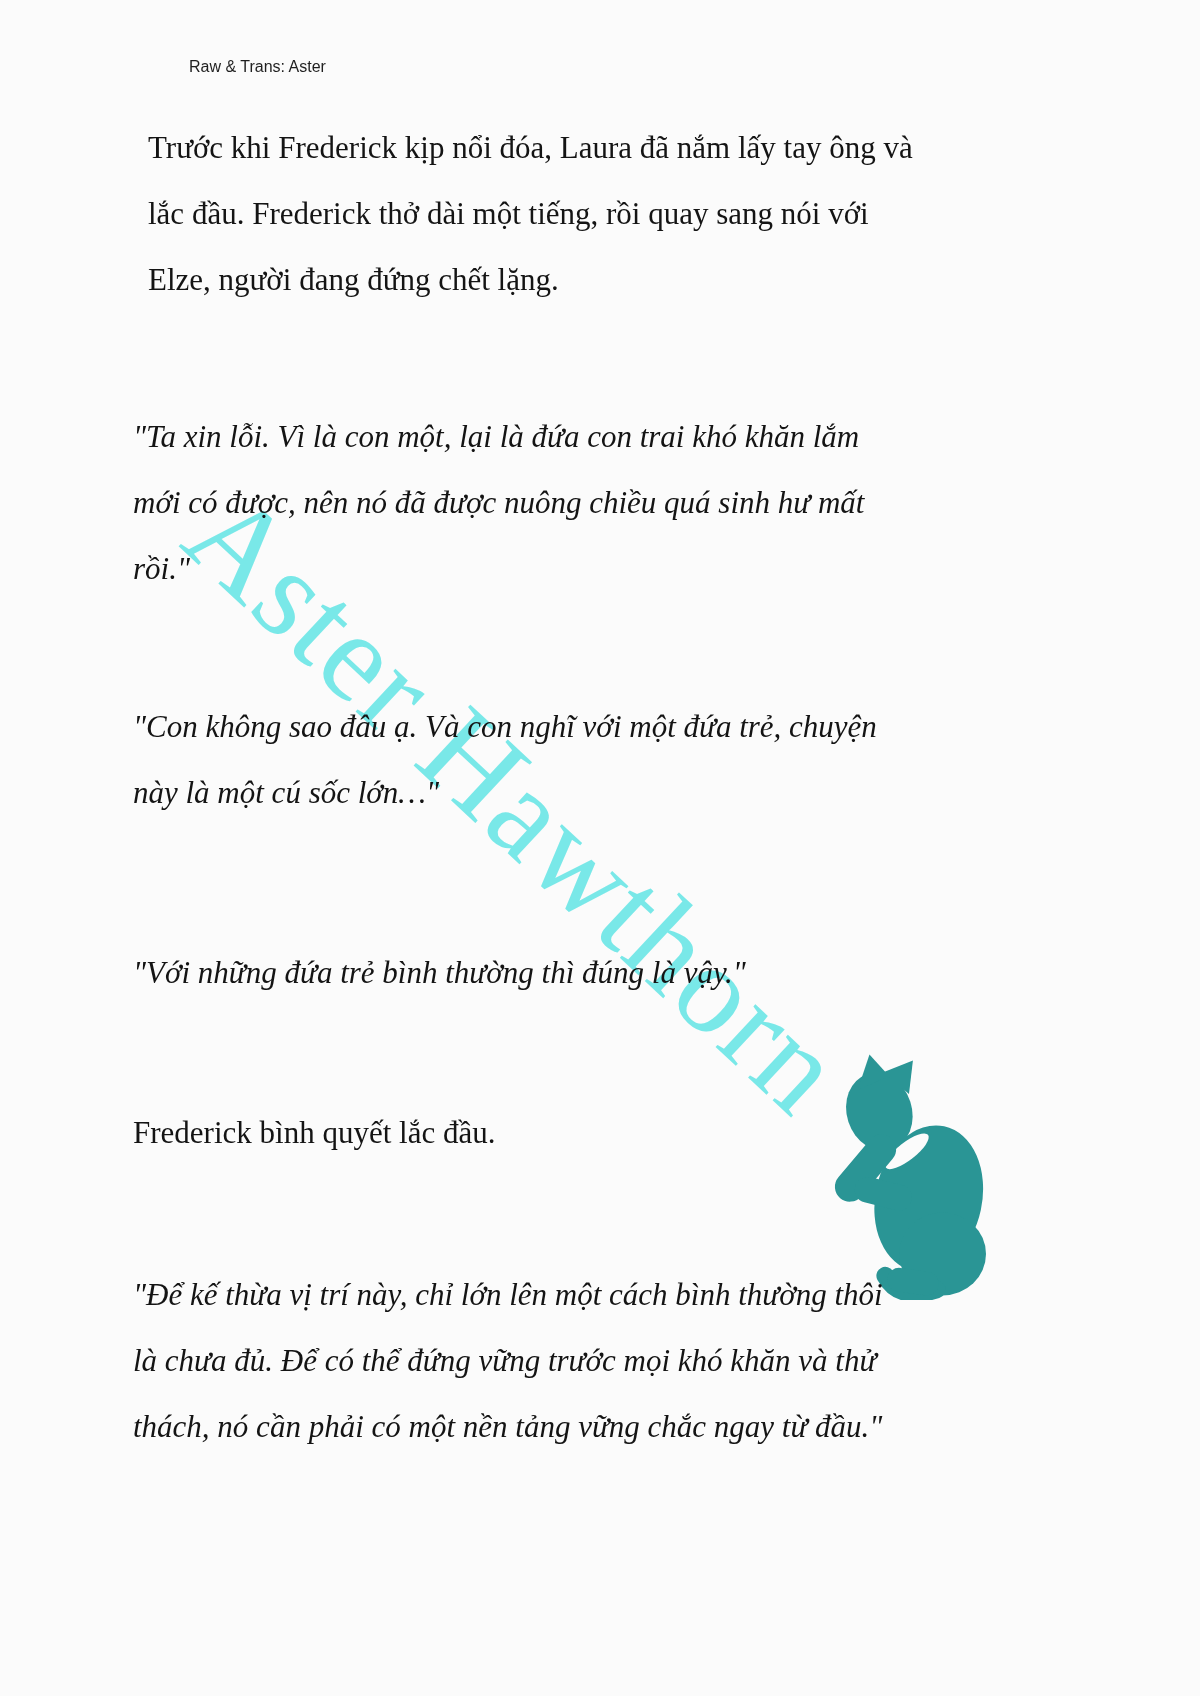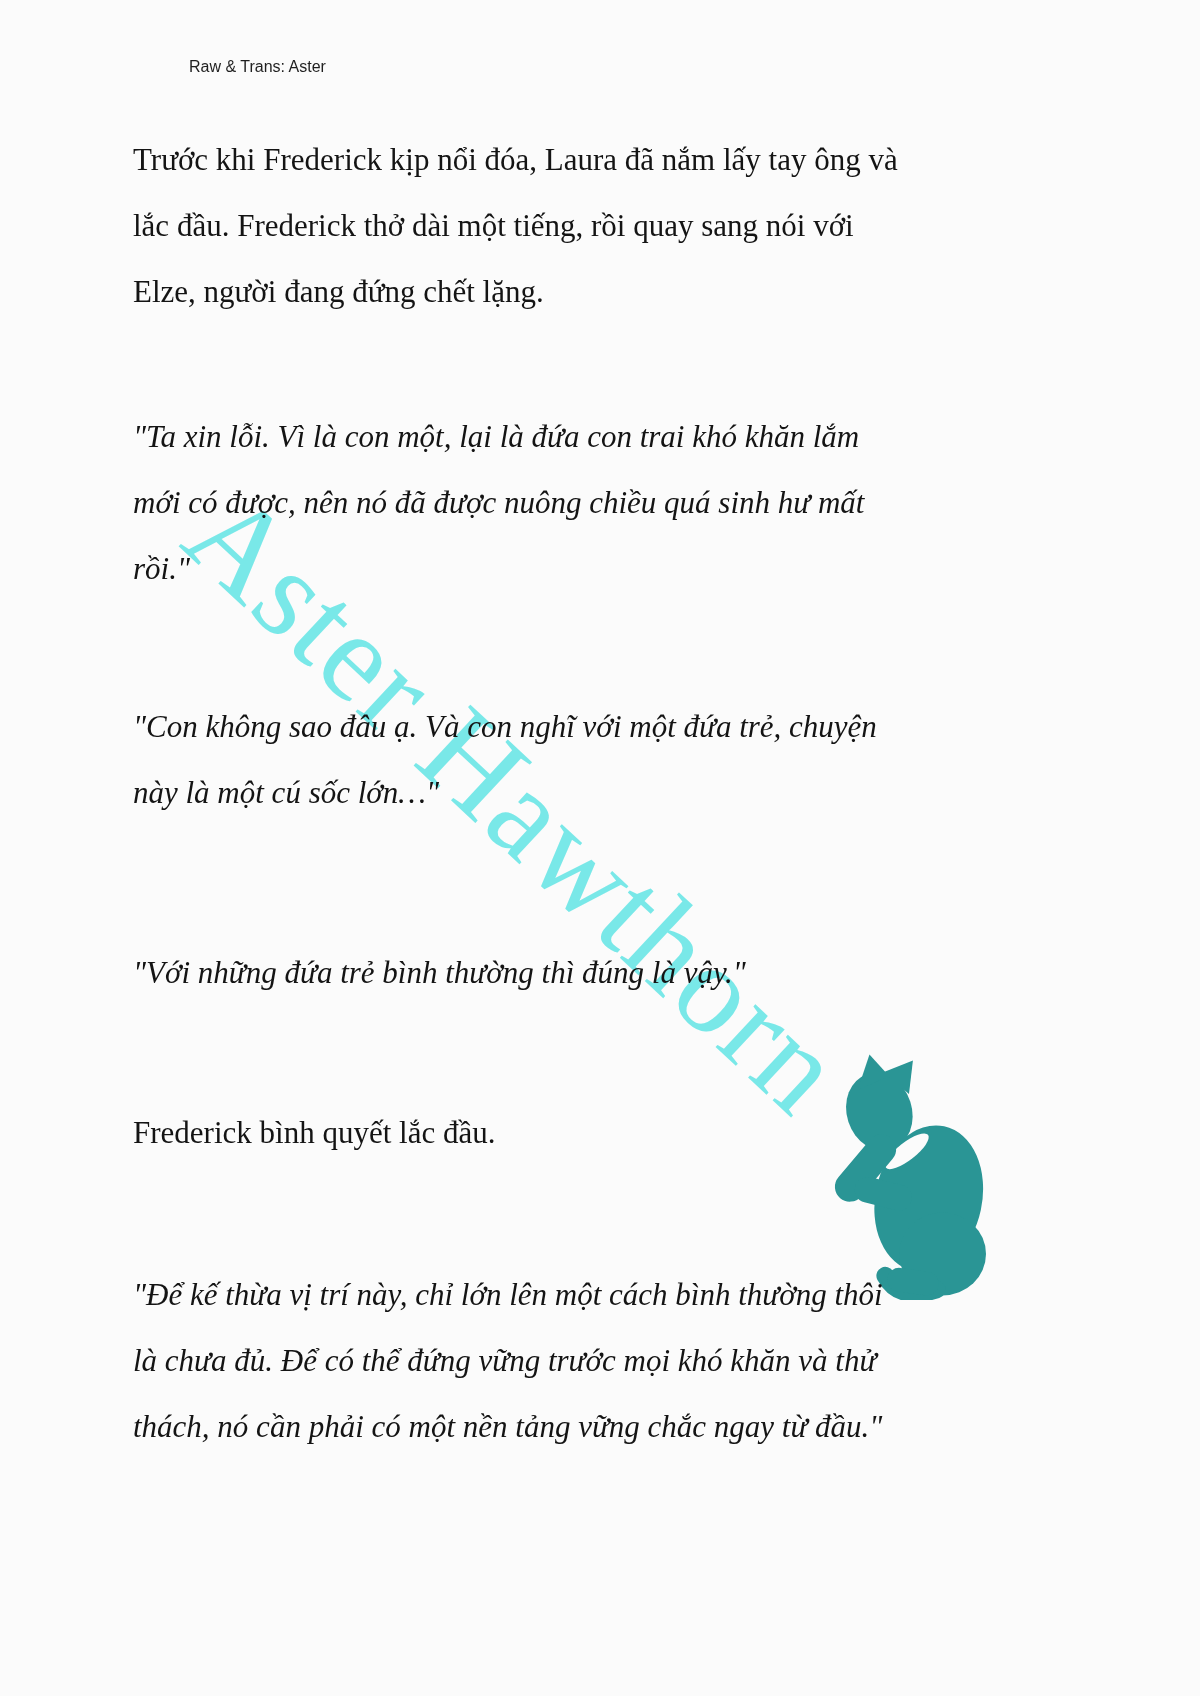--- a/index.html
+++ b/index.html
@@ -28,21 +28,21 @@
     left:133px;
     width:990px;
     font-family:"Liberation Serif","DejaVu Serif",serif;
     font-size:31px;
     line-height:66px;
     color:#141414;
     white-space:pre-line;
     z-index:3;
   }
   .italic{font-style:italic;}
-  .p1{top:127px;}
+  .p1{top:115px;margin-left:15px;}
   .p2{top:404px;}
   .p3{top:694px;}
   .p4{top:940px;}
   .p5{top:1100px;}
   .p6{top:1262px;}
   .watermark{
     position:absolute;
     left:250px;top:468px;
     transform:rotate(43deg);
     transform-origin:0 0;

